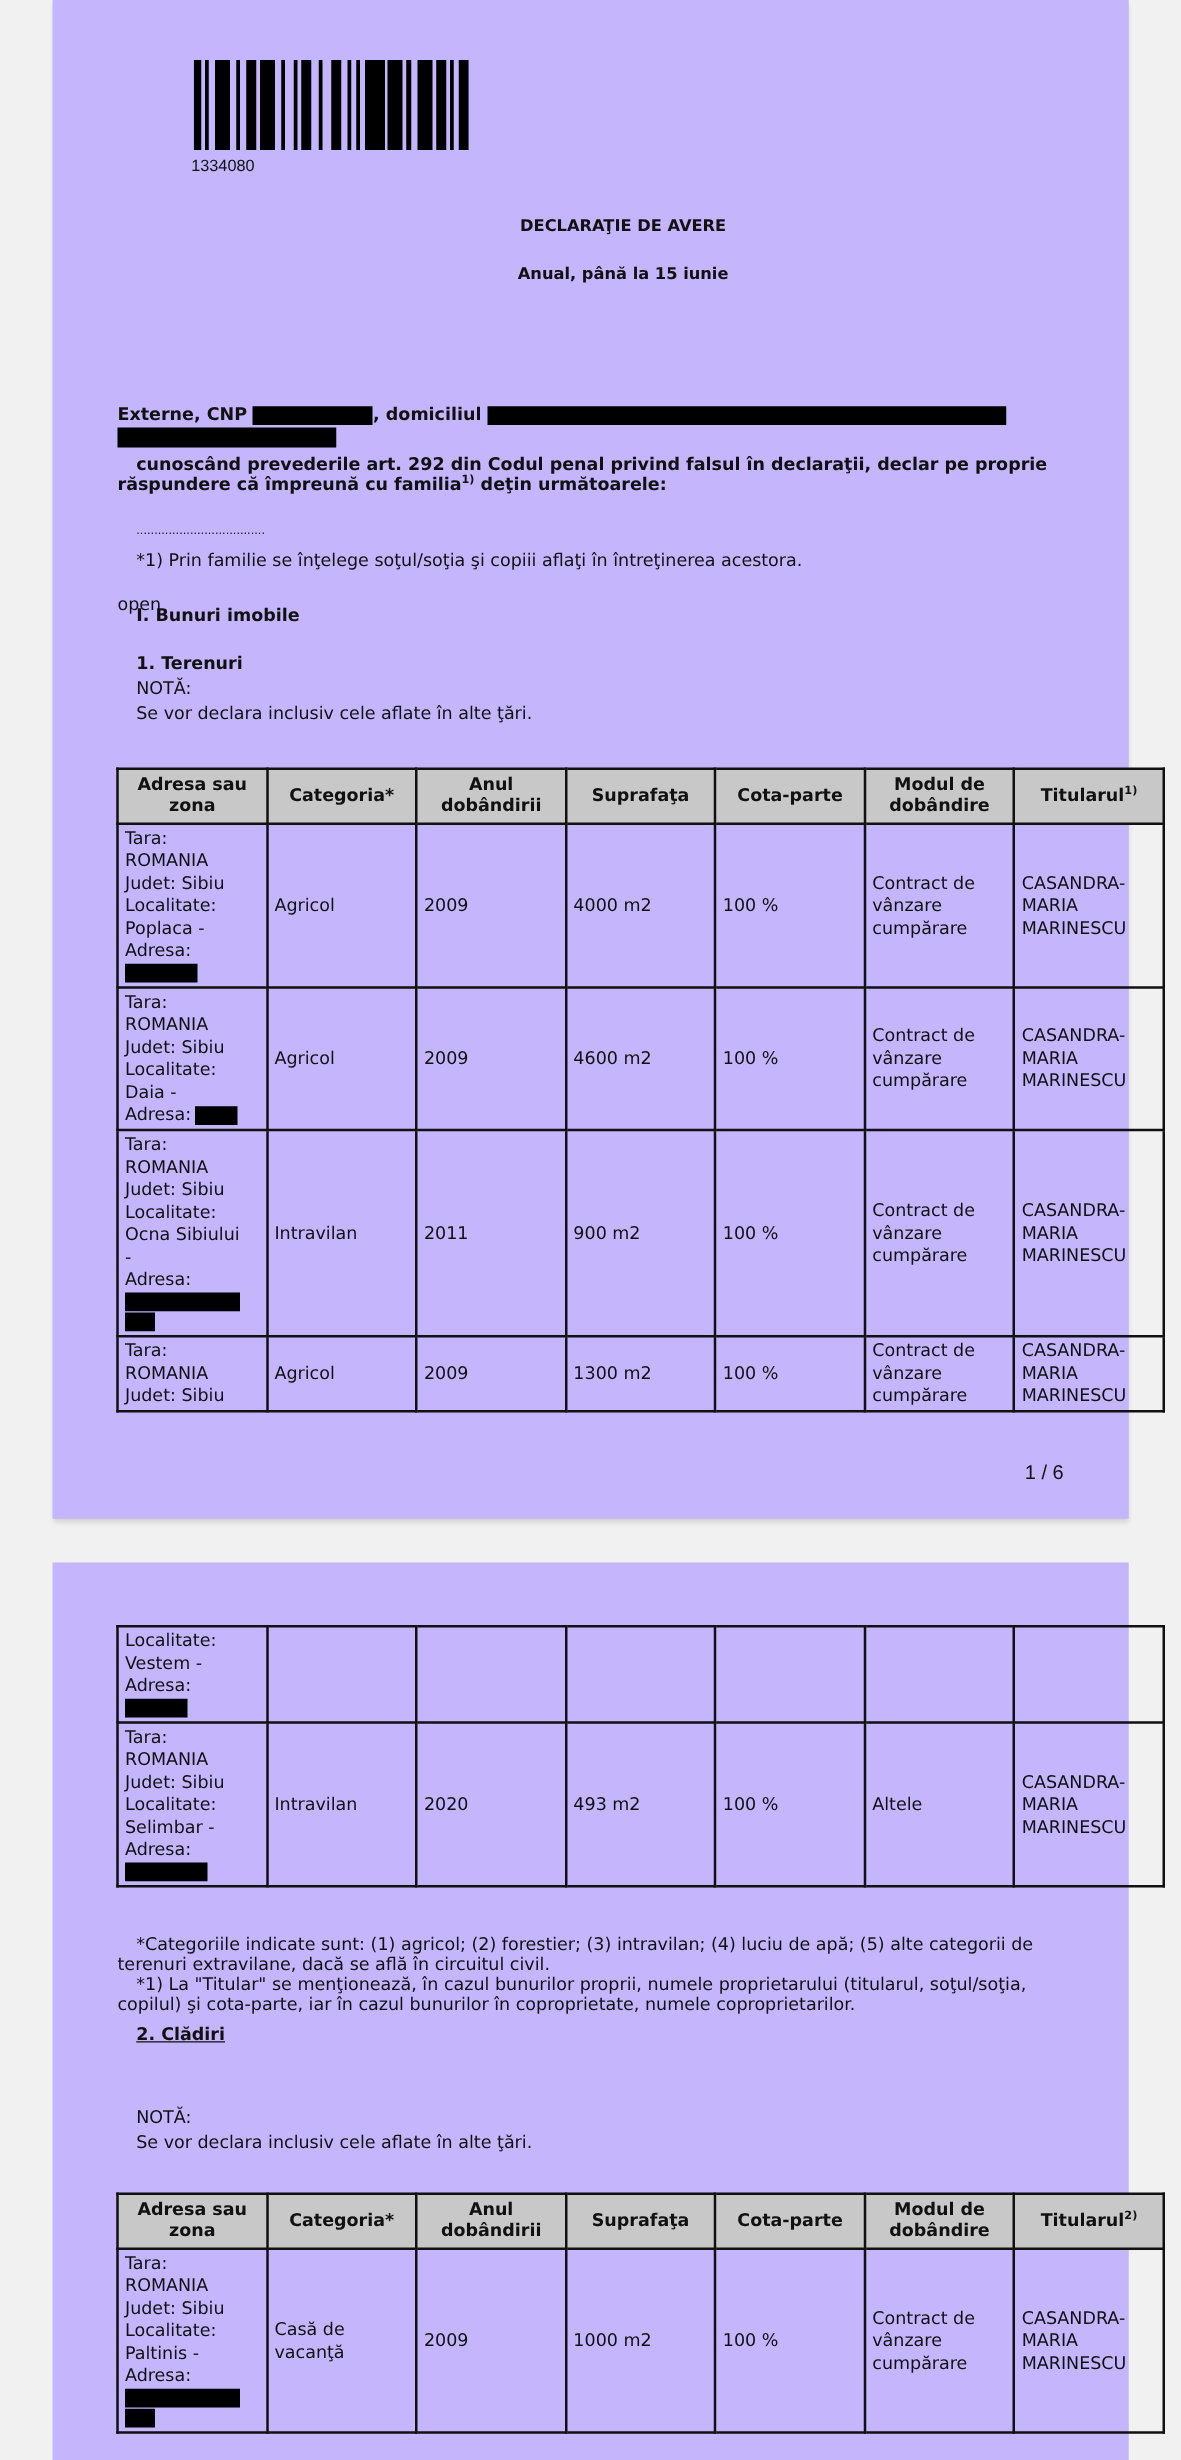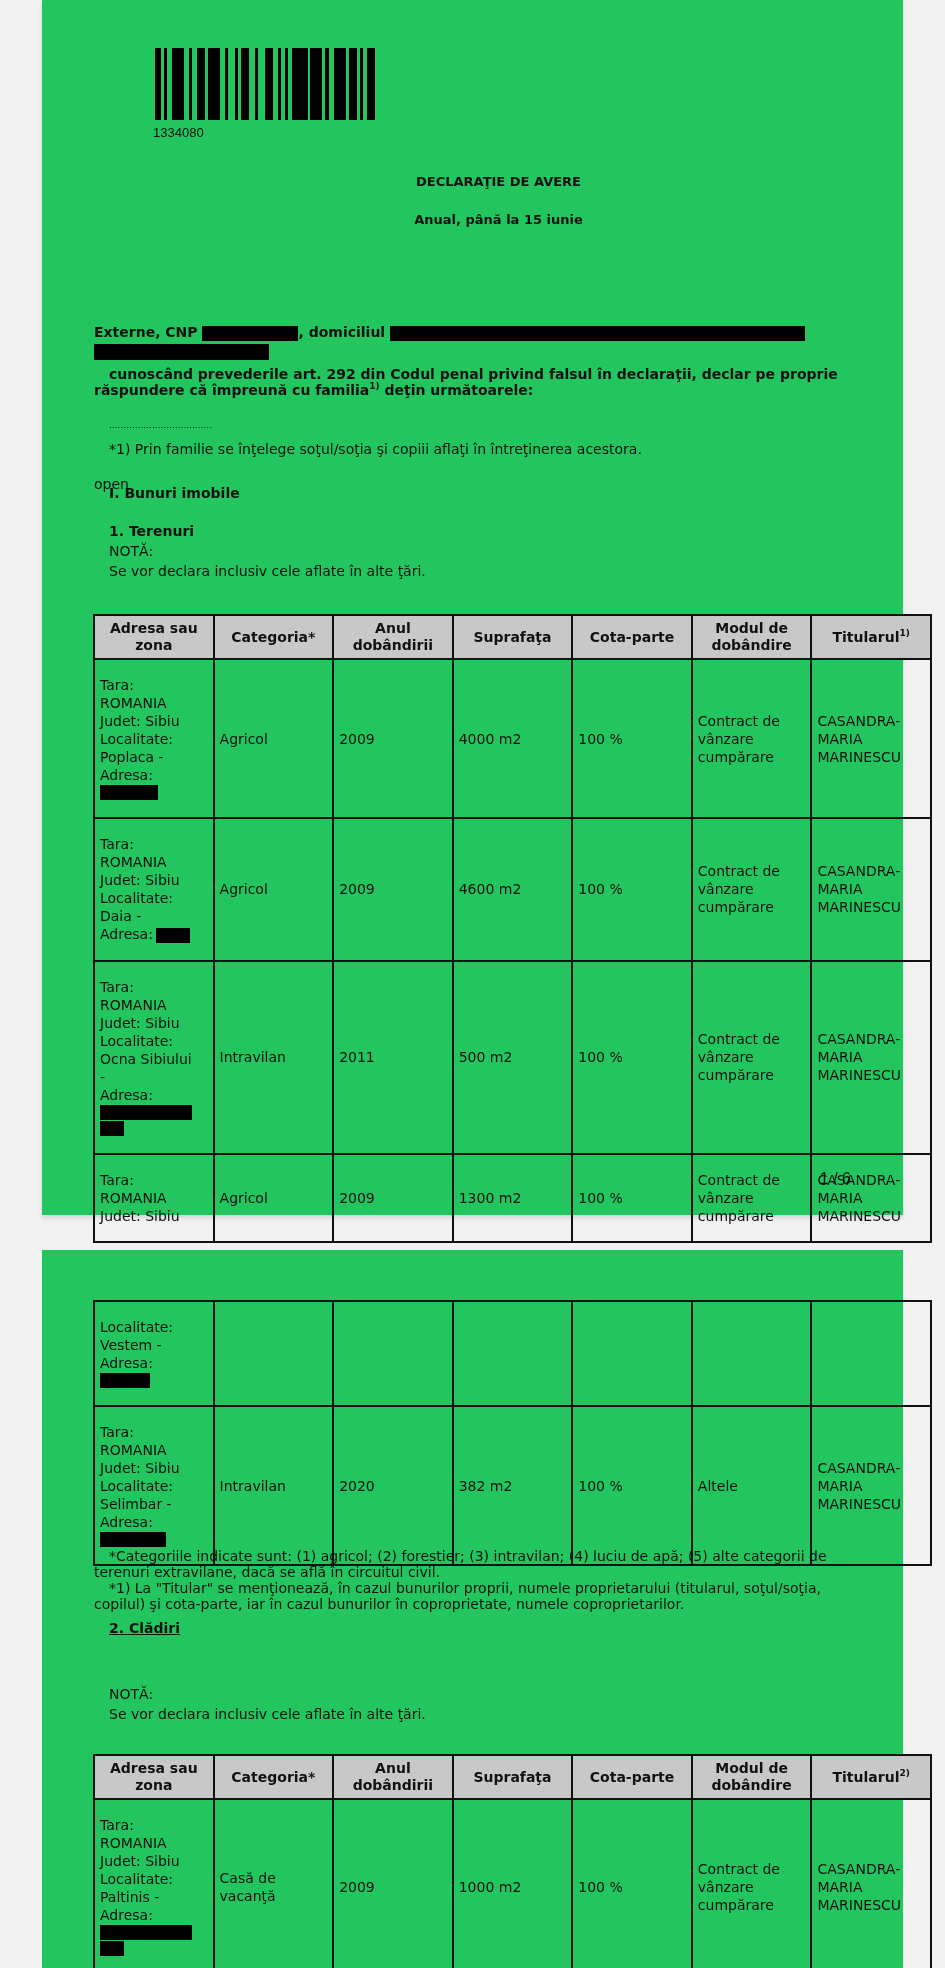--- a/index.html
+++ b/index.html
@@ -5,21 +5,21 @@
   html, body { margin:0; padding:0; }
   body {
     width:945px; height:1968px; overflow:hidden;
     background:#f1f1f1;
     font-family:"DejaVu Sans", "Liberation Sans", sans-serif;
     color:#111;
     position:relative;
   }
   .page {
     position:absolute; left:42px; width:861px;
-    background:#22c55e;
+    background:#c4b5fd;
   }
   #page1 { top:0; height:1215px; box-shadow:0 3px 4px rgba(0,0,0,0.12); }
   #page2 { top:1250px; height:718px; }
 
   .barcode { position:absolute; left:113px; top:48px; height:72px; width:220px; }
   .barcode-num { position:absolute; left:111px; top:125px; font-size:13px; font-family:"Liberation Sans", sans-serif; }
   .title { position:absolute; left:0; width:100%; text-align:center; font-weight:bold; font-size:13px;padding-left:26px; }
   #doc-title { top:174px; }
   #doc-subtitle { top:212px; }
 
@@ -33,21 +33,21 @@
     position:absolute; left:51px; width:839px;
     border-collapse:collapse; table-layout:fixed;
     font-size:14px; line-height:18px;
   }
   table.assets th, table.assets td {
     border:2px solid #111; padding:2px 5px; vertical-align:middle; text-align:left;
   }
   table.assets th {
     background:#c8c8c8; font-weight:bold; text-align:center; line-height:17px; padding:4px 4px;
   }
-  table.assets td.addr { padding:16px 5px; }
+  table.assets td.addr { padding:2px 5px; }
   .addr-line { display:block; }
 
   .page-num { position:absolute; right:52px; top:1170px; font-size:16px; font-family:"Liberation Sans", sans-serif; }
 </style>
 </head>
 <body>
 
 <div class="page" id="page1">
   <svg class="barcode" viewBox="0 0 220 72" preserveAspectRatio="none">
     <g fill="#000">
@@ -153,21 +153,21 @@
             <span class="addr-line">Judet: Sibiu</span>
             <span class="addr-line">Localitate:</span>
             <span class="addr-line">Ocna Sibiului</span>
             <span class="addr-line">-</span>
             <span class="addr-line">Adresa:</span>
             <span class="redact addr-line" style="width: 92px; height: 15px; margin: 1px 0px;"></span>
             <span class="redact addr-line" style="width: 24px; height: 15px; margin: 1px 0px;"></span>
           </td>
           <td>Intravilan</td>
           <td>2011</td>
-          <td>500 m2</td>
+          <td>900 m2</td>
           <td>100 %</td>
           <td>Contract de vânzare cumpărare</td>
           <td>CASANDRA-MARIA MARINESCU</td>
         </tr>
         <tr>
           <td class="addr">
             <span class="addr-line">Tara:</span>
             <span class="addr-line">ROMANIA</span>
             <span class="addr-line">Judet: Sibiu</span>
           </td>
@@ -215,21 +215,21 @@
             <span class="addr-line">Tara:</span>
             <span class="addr-line">ROMANIA</span>
             <span class="addr-line">Judet: Sibiu</span>
             <span class="addr-line">Localitate:</span>
             <span class="addr-line">Selimbar -</span>
             <span class="addr-line">Adresa:</span>
             <span class="redact addr-line" style="width: 66px; height: 15px; margin: 1px 0px;"></span>
           </td>
           <td>Intravilan</td>
           <td>2020</td>
-          <td>382 m2</td>
+          <td>493 m2</td>
           <td>100 %</td>
           <td>Altele</td>
           <td>CASANDRA-MARIA MARINESCU</td>
         </tr>
       </tbody>
   </table>
 
   <div class="para" style="top:298px;">
     <div class="indent">*Categoriile indicate sunt: (1) agricol; (2) forestier; (3) intravilan; (4) luciu de apă; (5) alte categorii de</div>
     <div>terenuri extravilane, dacă se află în circuitul civil.</div>

